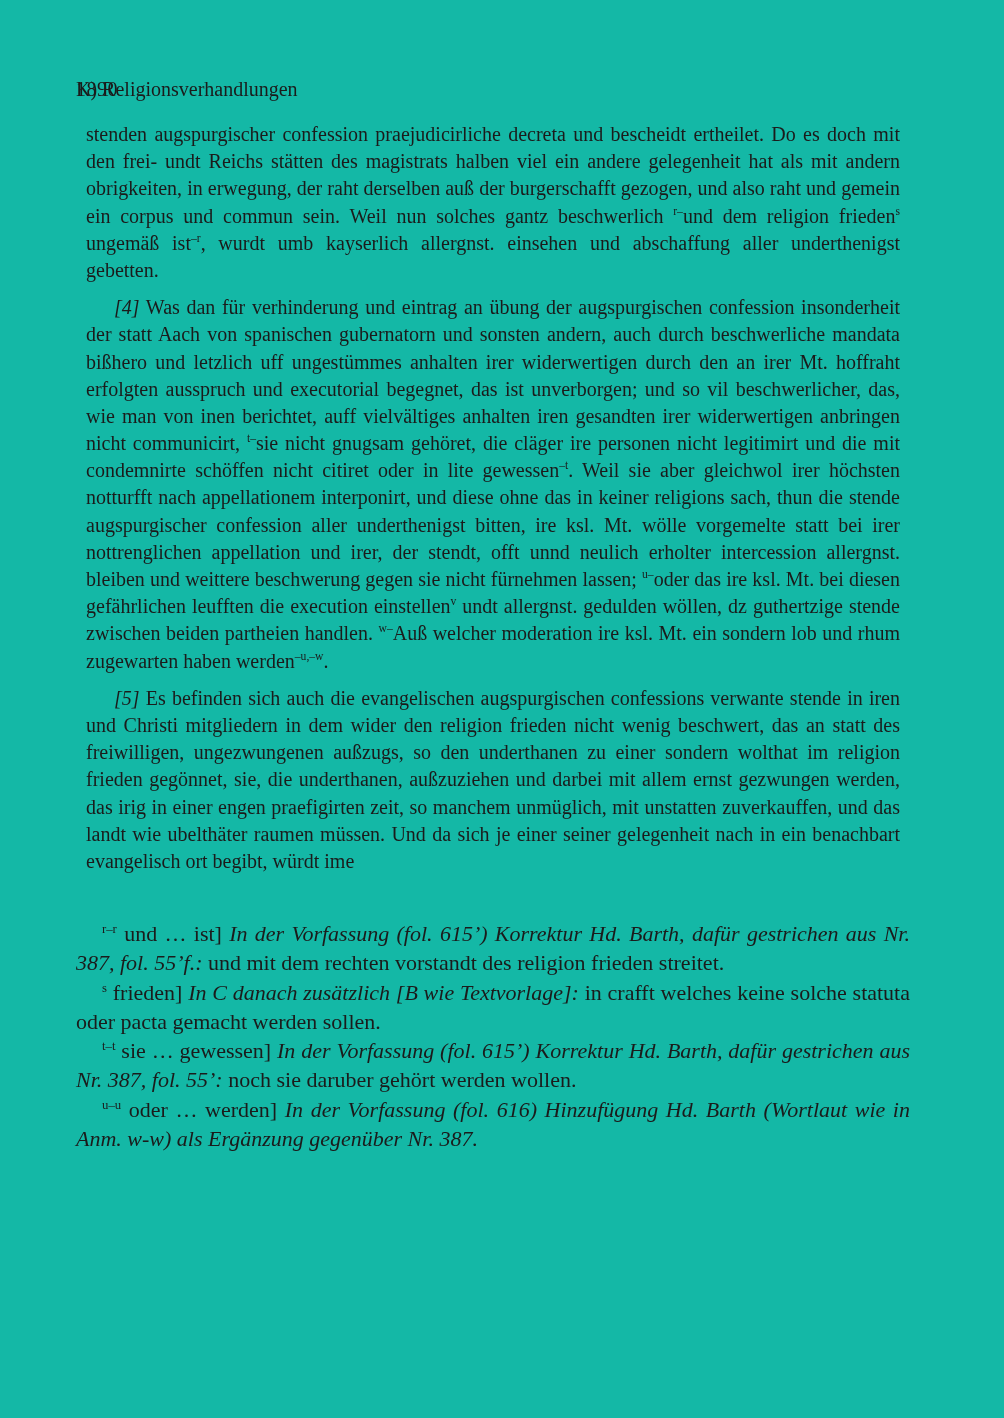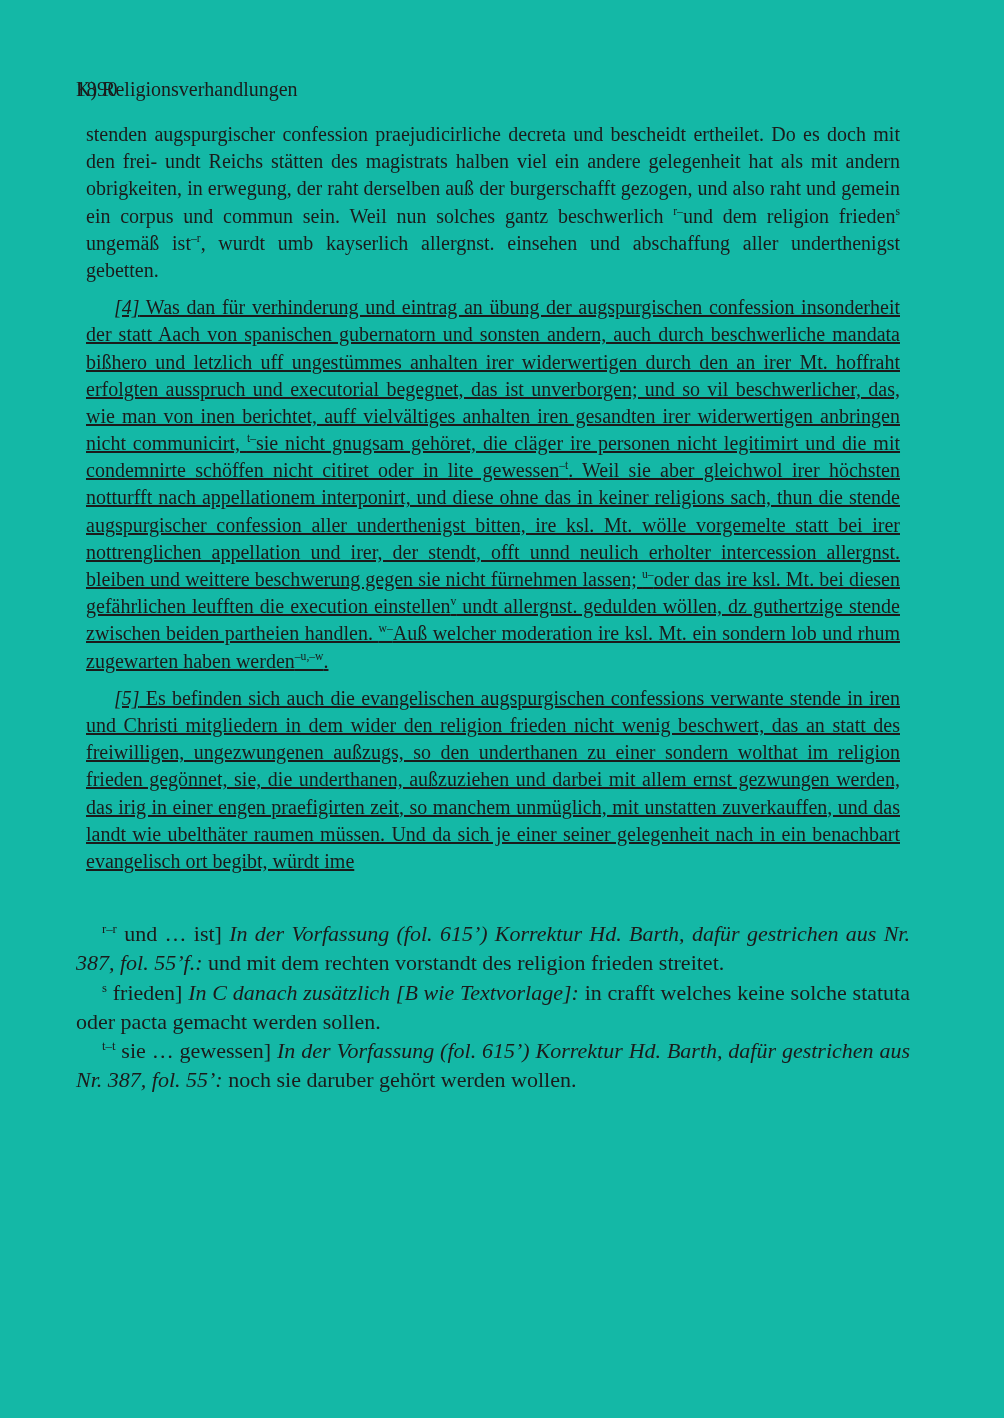--- a/index.html
+++ b/index.html
@@ -21,21 +21,21 @@
     margin-bottom:16px;
   }
   .page-num { position:absolute; left:0; top:0; letter-spacing:0.5px; }
   .head-title { position:absolute; left:0; right:0; top:0; text-align:left; }
   .body-text {
     font-size:20px;
     line-height:1.36;
     text-align:justify;
   }
   .para { margin:10px; }
-  .para.indent { text-indent:28px;text-decoration:underline; }
+  .para.indent { text-indent:28px; }
   .sup {
     font-size:0.58em;
     vertical-align:super;
     line-height:0;
   }
   .it { font-style:italic; }
   .footnotes {
     margin-top:44px;
     font-size:22px;
     line-height:1.33;
@@ -55,14 +55,15 @@
   <main class="body-text">
       <p class="para" lang="de"><span>stenden augspurgischer confession praejudicirliche decreta und bescheidt ertheilet. Do es doch mit den frei- undt Reichs stätten des magistrats halben viel ein andere gelegenheit hat als mit andern obrigkeiten, in erwegung, der raht derselben auß der burgerschafft gezogen, und also raht und gemein ein corpus und commun sein. Weil nun solches gantz beschwerlich </span><span class="sup">r–</span><span>und dem religion frieden</span><span class="sup">s</span><span> ungemäß ist</span><span class="sup">–r</span><span>, wurdt umb kayserlich allergnst. einsehen und abschaffung aller underthenigst gebetten.</span></p>
       <p class="para indent" lang="de"><span class="it">[4]</span><span> Was dan für verhinderung und eintrag an übung der augspurgischen confession insonderheit der statt Aach von spanischen gubernatorn und sonsten andern, auch durch beschwerliche mandata bißhero und letzlich uff ungestümmes anhalten irer widerwertigen durch den an irer Mt. hoffraht erfolgten ausspruch und executorial begegnet, das ist unverborgen; und so vil beschwerlicher, das, wie man von inen berichtet, auff vielvältiges anhalten iren gesandten irer widerwertigen anbringen nicht communicirt, </span><span class="sup">t–</span><span>sie nicht gnugsam gehöret, die cläger ire personen nicht legitimirt und die mit condemnirte schöffen nicht citiret oder in lite gewessen</span><span class="sup">–t</span><span>. Weil sie aber gleichwol irer höchsten notturfft nach appellationem interponirt, und diese ohne das in keiner religions sach, thun die stende augspurgischer confession aller underthenigst bitten, ire ksl. Mt. wölle vorgemelte statt bei irer nottrenglichen appellation und irer, der stendt, offt unnd neulich erholter intercession allergnst. bleiben und weittere beschwerung gegen sie nicht fürnehmen lassen; </span><span class="sup">u–</span><span>oder das ire ksl. Mt. bei diesen gefährlichen leufften die execution einstellen</span><span class="sup">v</span><span> undt allergnst. gedulden wöllen, dz guthertzige stende zwischen beiden partheien handlen. </span><span class="sup">w–</span><span>Auß welcher moderation ire ksl. Mt. ein sondern lob und rhum zugewarten haben werden</span><span class="sup">–u,–w</span><span>.</span></p>
       <p class="para indent" lang="de"><span class="it">[5]</span><span> Es befinden sich auch die evangelischen augspurgischen confessions verwante stende in iren und Christi mitgliedern in dem wider den religion frieden nicht wenig beschwert, das an statt des freiwilligen, ungezwungenen außzugs, so den underthanen zu einer sondern wolthat im religion frieden gegönnet, sie, die underthanen, außzuziehen und darbei mit allem ernst gezwungen werden, das irig in einer engen praefigirten zeit, so manchem unmüglich, mit unstatten zuverkauffen, und das landt wie ubelthäter raumen müssen. Und da sich je einer seiner gelegenheit nach in ein benachbart evangelisch ort begibt, würdt ime</span></p>
     </main>
 
   <section class="footnotes">
       <p class="footnote" lang="de"><span class="sup">r–r</span><span> und … ist] </span><span class="it">In der Vorfassung (fol. 615’) Korrektur Hd. Barth, dafür gestrichen aus Nr. 387, fol. 55’f.:</span><span> und mit dem rechten vorstandt des religion frieden streitet.</span></p>
       <p class="footnote" lang="de"><span class="sup">s</span><span> frieden] </span><span class="it">In C danach zusätzlich [B wie Textvorlage]:</span><span> in crafft welches keine solche statuta oder pacta gemacht werden sollen.</span></p>
       <p class="footnote" lang="de"><span class="sup">t–t</span><span> sie … gewessen] </span><span class="it">In der Vorfassung (fol. 615’) Korrektur Hd. Barth, dafür gestrichen aus Nr. 387, fol. 55’:</span><span> noch sie daruber gehört werden wollen.</span></p>
+      <p class="footnote" lang="de"><span class="sup">u–u</span><span> oder … werden] </span><span class="it">In der Vorfassung (fol. 616) Hinzufügung Hd. Barth (Wortlaut wie in Anm. w-w) als Ergänzung gegenüber Nr. 387.</span></p>
     </section>
 </div>
 
 </body></html>

